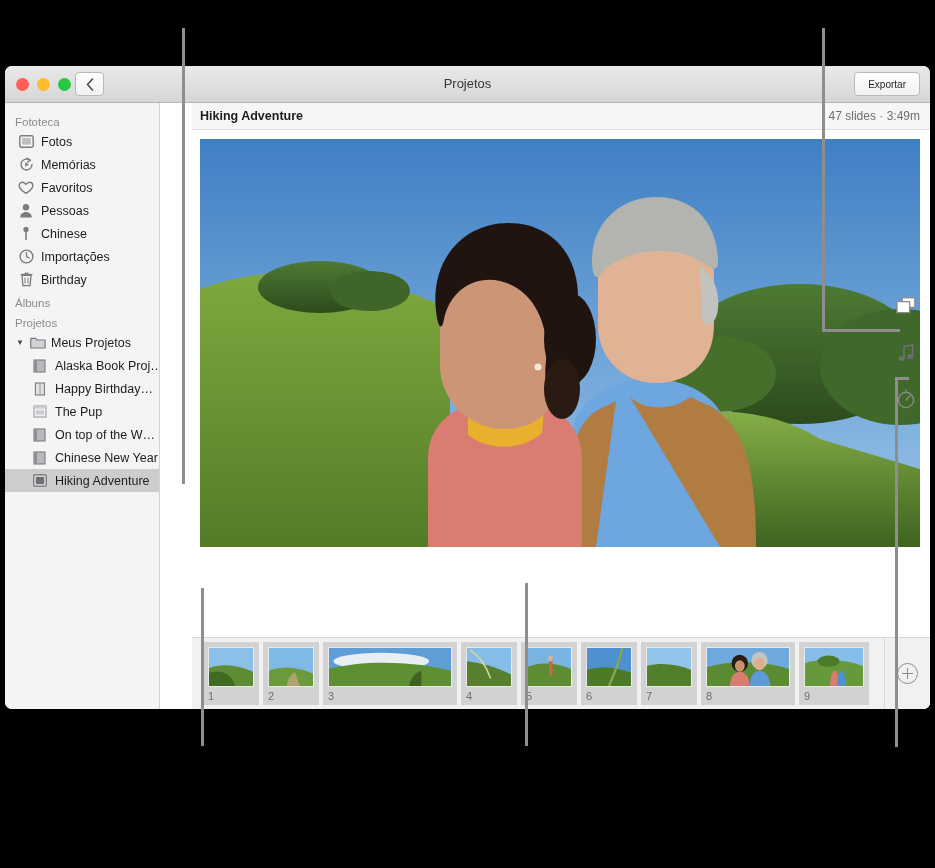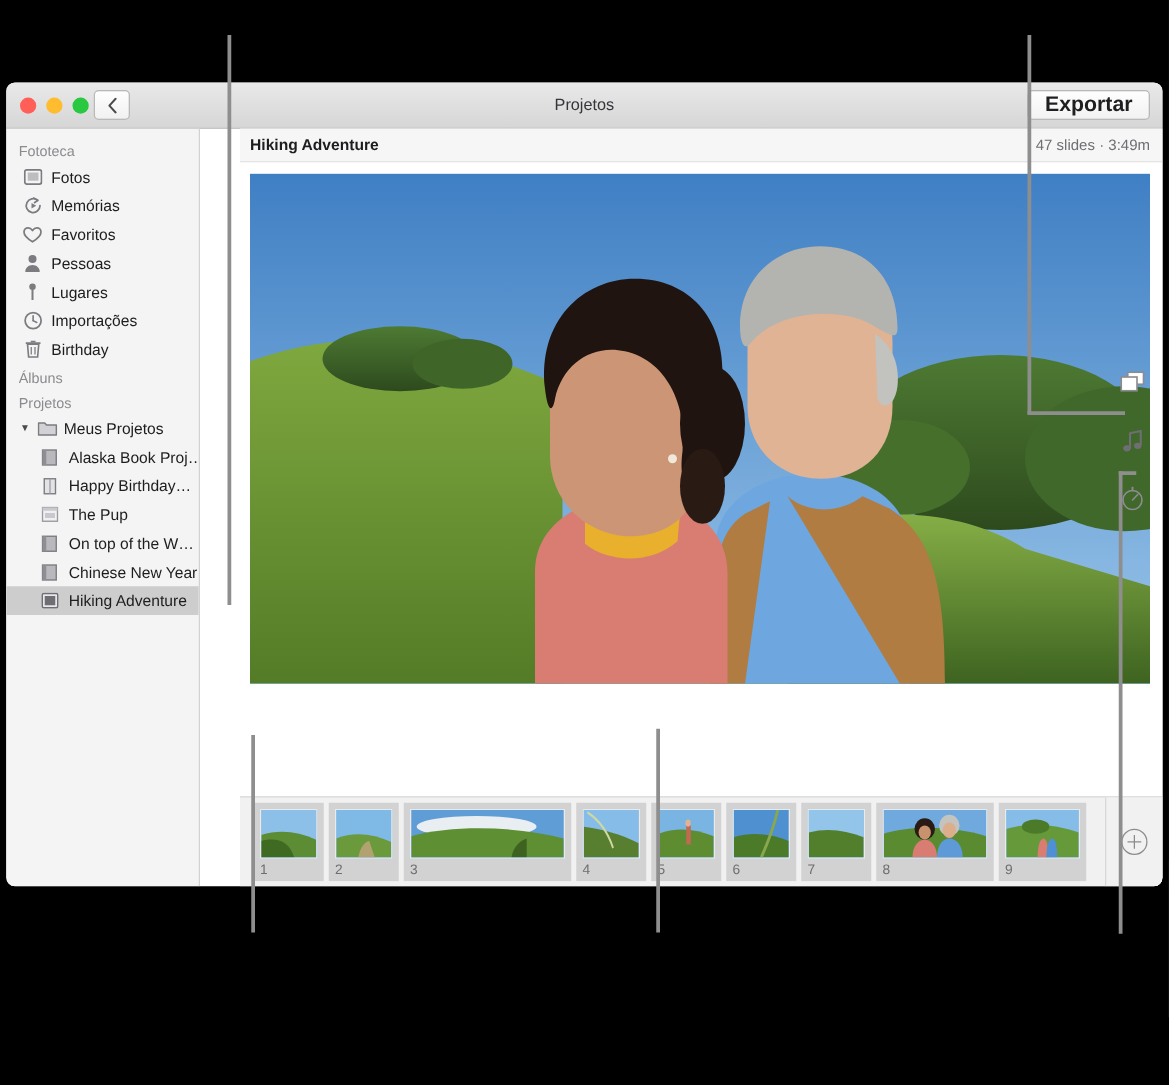--- a/index.html
+++ b/index.html
@@ -49,21 +49,21 @@
   .win-title {
     position: absolute; left: 0; right: 0; top: 10px;
     text-align: center; font-size: 13px; color: #35353a;
   }
   .exportbtn {
     position: absolute; right: 10px; top: 6px;
     height: 24px; padding: 0 13px;
     background: linear-gradient(to bottom,#fefefe,#f2f2f2);
     border: 1px solid #b9b9b9; border-radius: 4px;
     display: flex; align-items: center;
-    font-size: 17px; color: #1f1f22; font-weight: bold;
+    font-size: 10px; color: #1f1f22;
   }
 
   
   .body { position: absolute; left:0; top:37px; right:0; bottom:0; display:flex;gap:32px; }
 
   
   .sidebar {
     width: 155px; background: #f4f4f4;
     border-right: 1px solid #d2d2d2;
     padding-top: 7px; font-size: 12.5px; color: #1d1d1f;
@@ -237,21 +237,21 @@
           <span class="lbl">Pessoas</span>
         </div>
 
         <div class="sb-row">
           <span class="sb-ico">
             <svg width="10" height="15" viewBox="0 0 10 15">
               <circle cx="5" cy="3.4" r="2.6" fill="#7b7b80"></circle>
               <rect x="4.2" y="5.6" width="1.6" height="8.4" fill="#7b7b80"></rect>
             </svg>
           </span>
-          <span class="lbl">Lugares</span>
+          <span class="lbl">Chinese</span>
         </div>
 
         <div class="sb-row">
           <span class="sb-ico">
             <svg width="15" height="15" viewBox="0 0 15 15">
               <circle cx="7.5" cy="7.5" r="6.4" fill="none" stroke="#7b7b80" stroke-width="1.4"></circle>
               <line x1="7.5" y1="7.5" x2="7.5" y2="3.6" stroke="#7b7b80" stroke-width="1.3" stroke-linecap="round"></line>
               <line x1="7.5" y1="7.5" x2="10.4" y2="9" stroke="#7b7b80" stroke-width="1.3" stroke-linecap="round"></line>
             </svg>
           </span>

